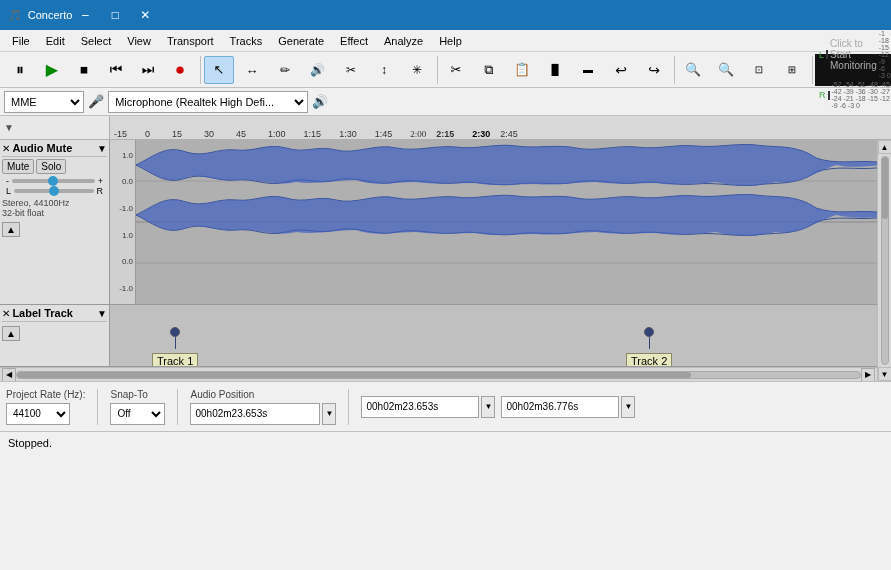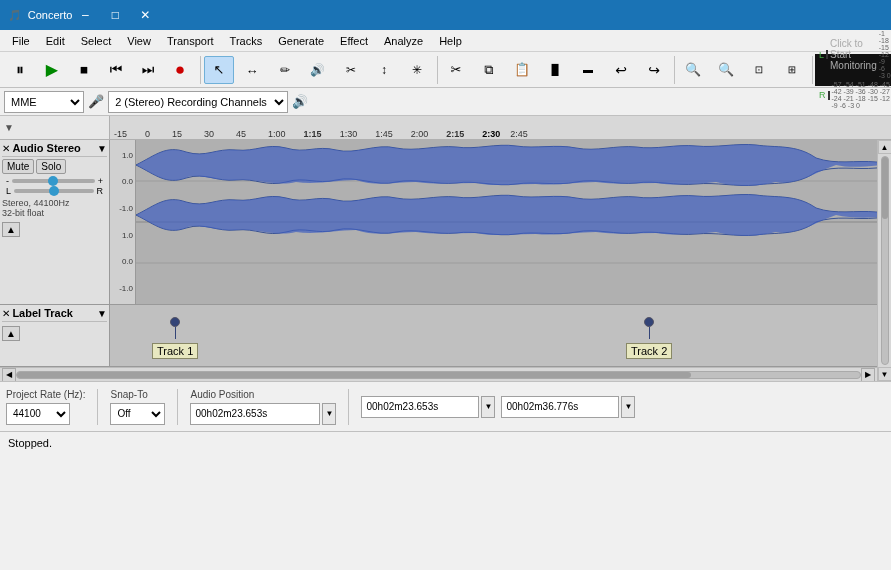--- a/index.html
+++ b/index.html
@@ -144,21 +144,21 @@
       padding: 2px;
     }
     .label-track-area {
       flex: 1;
       background: #c0c0c0;
       position: relative;
       overflow: hidden;
     }
     .label-pin {
       position: absolute;
-      top: 12px;
+      top: 22px;
       display: flex;
       flex-direction: column;
       align-items: center;
     }
     .label-pin-circle {
       width: 10px; height: 10px; border-radius: 50%;
       background: #334; border: 1px solid #556;
     }
     .label-text-box {
       background: #e8e8c0;
@@ -342,56 +342,56 @@
       <span style="color:#666;font-size:7px;">-57 -54 -51 -48 -45 -42 -39 -36 -30 -27 -24 -21 -18 -15 -12 -9 -6 -3 0</span>
     </div>
   </div>
 </div>
 
 <div class="device-toolbar">
   <select class="device-select" style="width:80px;">
     <option>MME</option>
   </select>
   <span style="font-size:13px;">🎤</span>
-  <select class="device-select" style="width:180px;">
-    <option>2 (Stereo) Recording Channels</option>
+  <select class="device-select" style="width:200px;">
+    <option>Microphone (Realtek High Defi...</option>
   </select>
   <span style="font-size:13px;">🔊</span>
 </div>
 
 <div class="timeline-ruler">
   <div class="ruler-track-label">
     <span style="font-size:10px;color:#555;">▼</span>
   </div>
   <div style="display:flex;align-items:flex-end;height:100%;padding-left:4px;font-size:9px;color:#333;gap:0;">
     <span style="margin-right:18px;">-15</span>
     <span style="margin-right:22px;">0</span>
     <span style="margin-right:22px;">15</span>
     <span style="margin-right:22px;">30</span>
     <span style="margin-right:22px;">45</span>
     <span style="margin-right:18px;">1:00</span>
-    <span style="margin-right:18px;font-weight:bold;">1:15</span>
+    <span style="margin-right:18px;">1:15</span>
     <span style="margin-right:18px;">1:30</span>
     <span style="margin-right:18px;">1:45</span>
-    <span style="margin-right:18px;">2:00</span>
+    <span style="margin-right:10px;font-family:Liberation Serif, serif;">2:00</span>
     <span style="margin-right:18px;font-weight:bold;">2:15</span>
     <span style="margin-right:10px;font-weight:bold;color:#000;">2:30</span>
     <span style="margin-right:18px;">2:45</span>
   </div>
 </div>
 
 <div class="tracks-and-scroll">
   <div class="tracks-main">
 
     <div class="track-row" style="height:165px;">
 
       <div class="track-controls">
         <div class="track-header">
           <span class="track-x">✕</span>
-          <span class="track-name">Audio Stereo</span>
+          <span class="track-name">Audio Mute</span>
           <span class="track-arrow">▼</span>
         </div>
         <div class="mute-solo">
           <button class="mute-btn">Mute</button>
           <button class="solo-btn">Solo</button>
         </div>
         <div style="display:flex;align-items:center;font-size:9px;padding:0 4px;">
           <span>-</span>
           <input type="range" class="gain-slider" value="50" style="flex: 1 1 0%; margin: 0px 3px;">
           <span>+</span>

